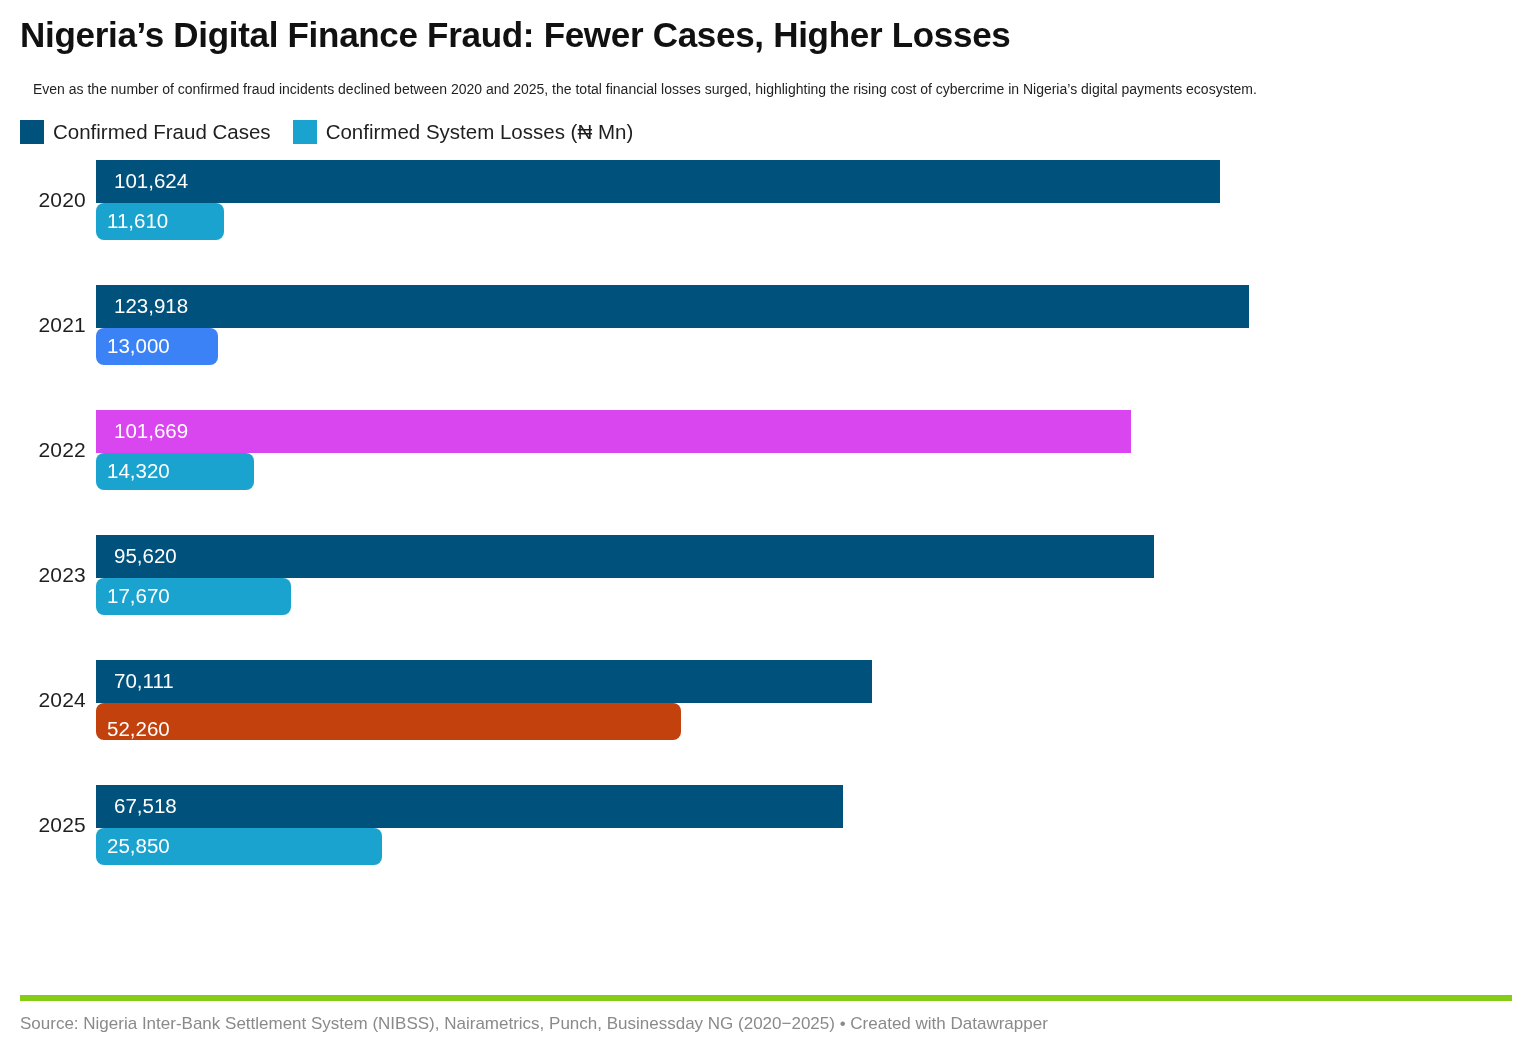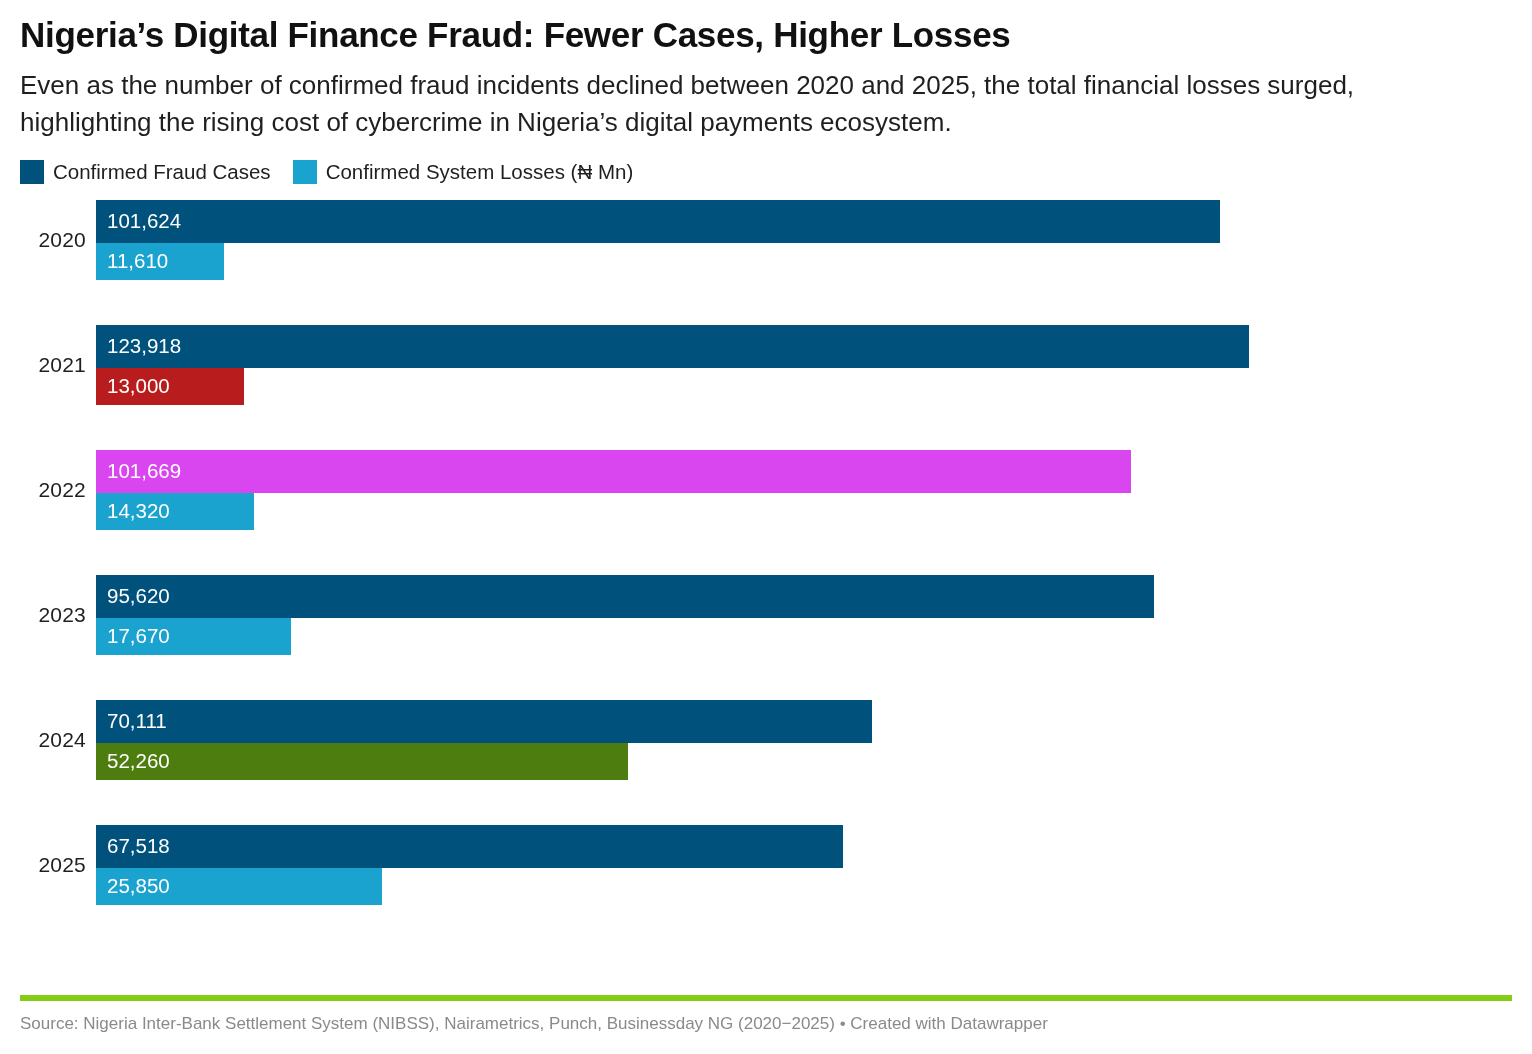--- a/index.html
+++ b/index.html
@@ -27,25 +27,25 @@
   .chart-title {
     font-size: 35px;
     font-weight: bold;
     letter-spacing: -0.3px;
     line-height: 1.18;
     color: #111111;
     margin: 0;
     padding-top: 14px;
   }
   .chart-subtitle {
-    font-size: 26px;
+    font-size: 14px;
     font-weight: normal;
     line-height: 1.40;
     color: #1f1f1f;
-    margin: 0;
+    margin: 13px;
     padding-top: 12px;
     max-width: 1470px;
   }
 
   
   .legend {
     display: flex;
     align-items: center;
     gap: 22px;
     margin-top: 18px;
@@ -102,22 +102,22 @@
     height: 80px;
   }
   .bar {
     position: absolute;
     left: 0;
     height: 42px;
     display: flex;
     align-items: center;
     box-sizing: border-box;
   }
-  .bar.primary { top: 0; height: 43px; }
-  .bar.secondary { top: 43px; height: 37px; }
+  .bar.primary { top: 0; height: 43px; padding-left: 7px; }
+  .bar.secondary { top: 43px; height: 37px; border-radius: 8px; }
   .bar-value {
     color: #ffffff;
     font-size: 20.5px;
     padding-left: 11px;
     white-space: nowrap;
     line-height: 1;
   }
 
   
   .chart-footer {
@@ -163,21 +163,21 @@
             <span class="bar-value">11,610</span>
           </div>
         </div>
       </div>
       <div class="bar-group" style="top: 125px;">
         <div class="group-label">2021</div>
         <div class="bars">
           <div class="bar primary" style="width: 1153px; background: rgb(0, 82, 124);">
             <span class="bar-value">123,918</span>
           </div>
-          <div class="bar secondary" style="width: 148px; background: #b91c1c;">
+          <div class="bar secondary" style="width: 122px; background: #3b82f6;">
             <span class="bar-value">13,000</span>
           </div>
         </div>
       </div>
       <div class="bar-group" style="top: 250px;">
         <div class="group-label">2022</div>
         <div class="bars">
           <div class="bar primary" style="width: 1035px; background: #d946ef;">
             <span class="bar-value">101,669</span>
           </div>
@@ -196,21 +196,21 @@
             <span class="bar-value">17,670</span>
           </div>
         </div>
       </div>
       <div class="bar-group" style="top: 500px;">
         <div class="group-label">2024</div>
         <div class="bars">
           <div class="bar primary" style="width: 775.603px; background: rgb(0, 82, 124);">
             <span class="bar-value">70,111</span>
           </div>
-          <div class="bar secondary" style="width: 532px; background: #4d7c0f;">
+          <div class="bar secondary" style="width: 585px; background: #c2410c; align-items: flex-end;">
             <span class="bar-value">52,260</span>
           </div>
         </div>
       </div>
       <div class="bar-group" style="top: 625px;">
         <div class="group-label">2025</div>
         <div class="bars">
           <div class="bar primary" style="width: 746.918px; background: rgb(0, 82, 124);">
             <span class="bar-value">67,518</span>
           </div>

